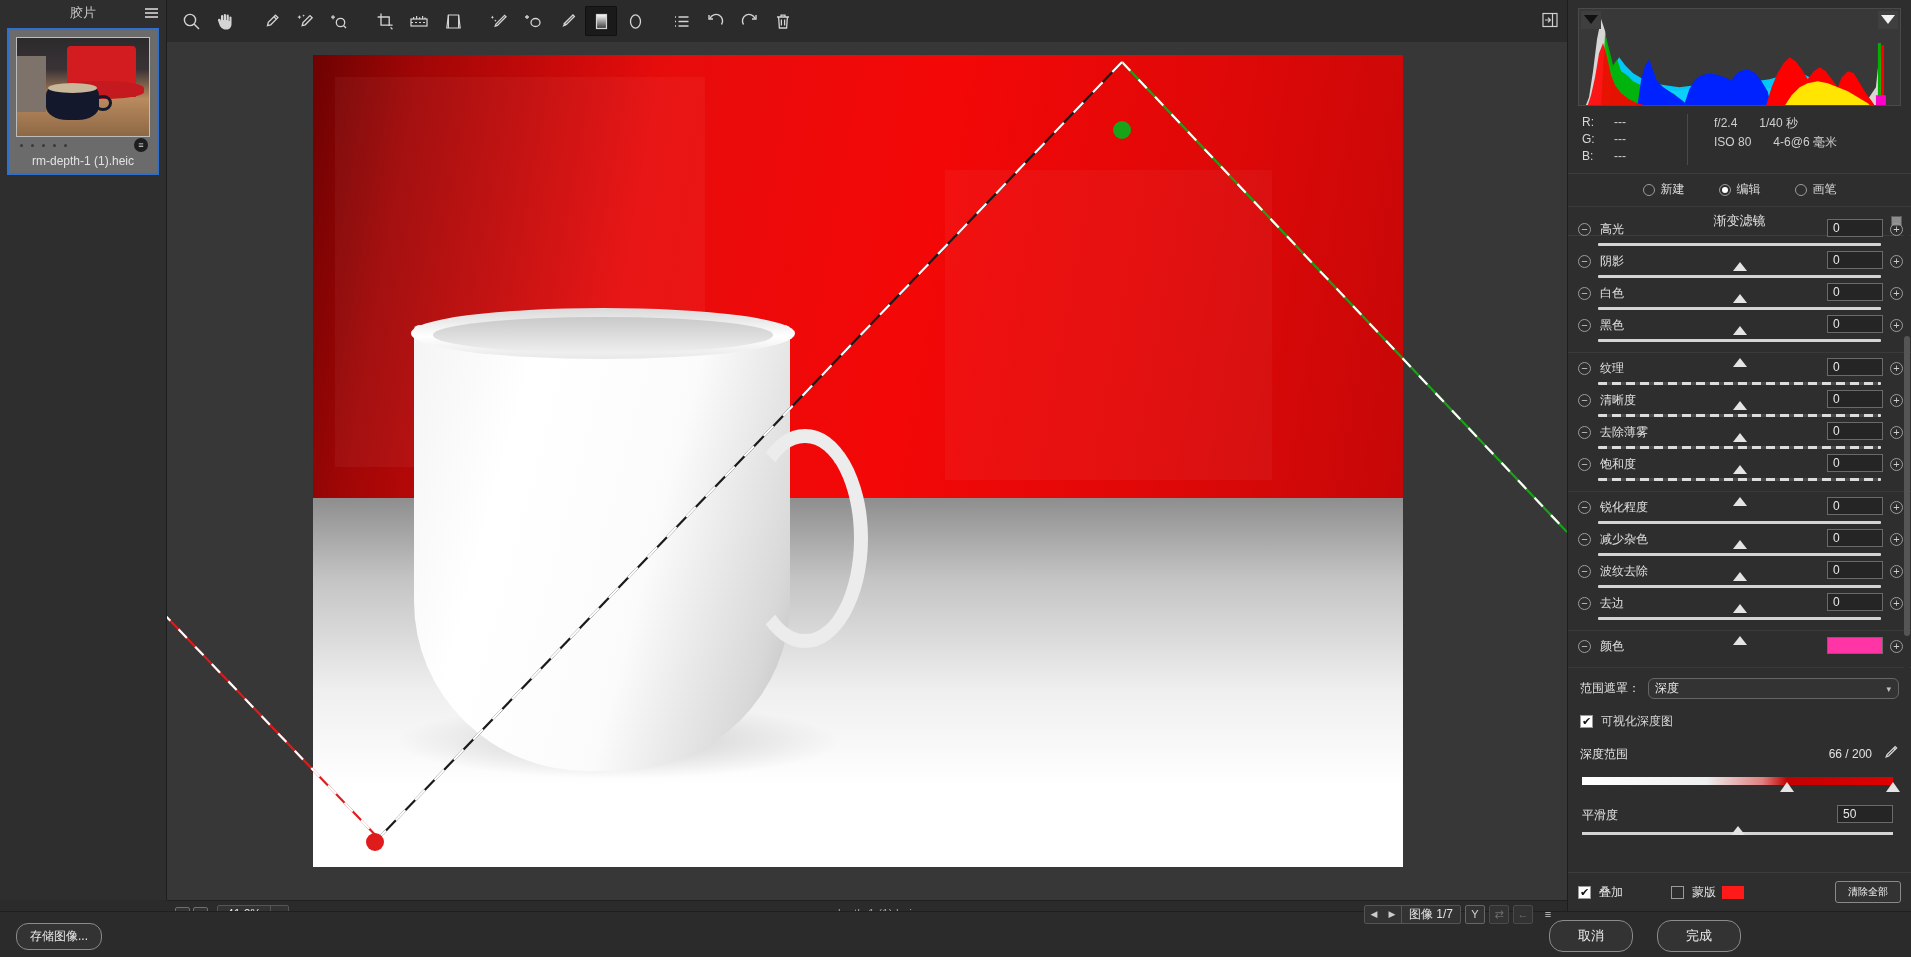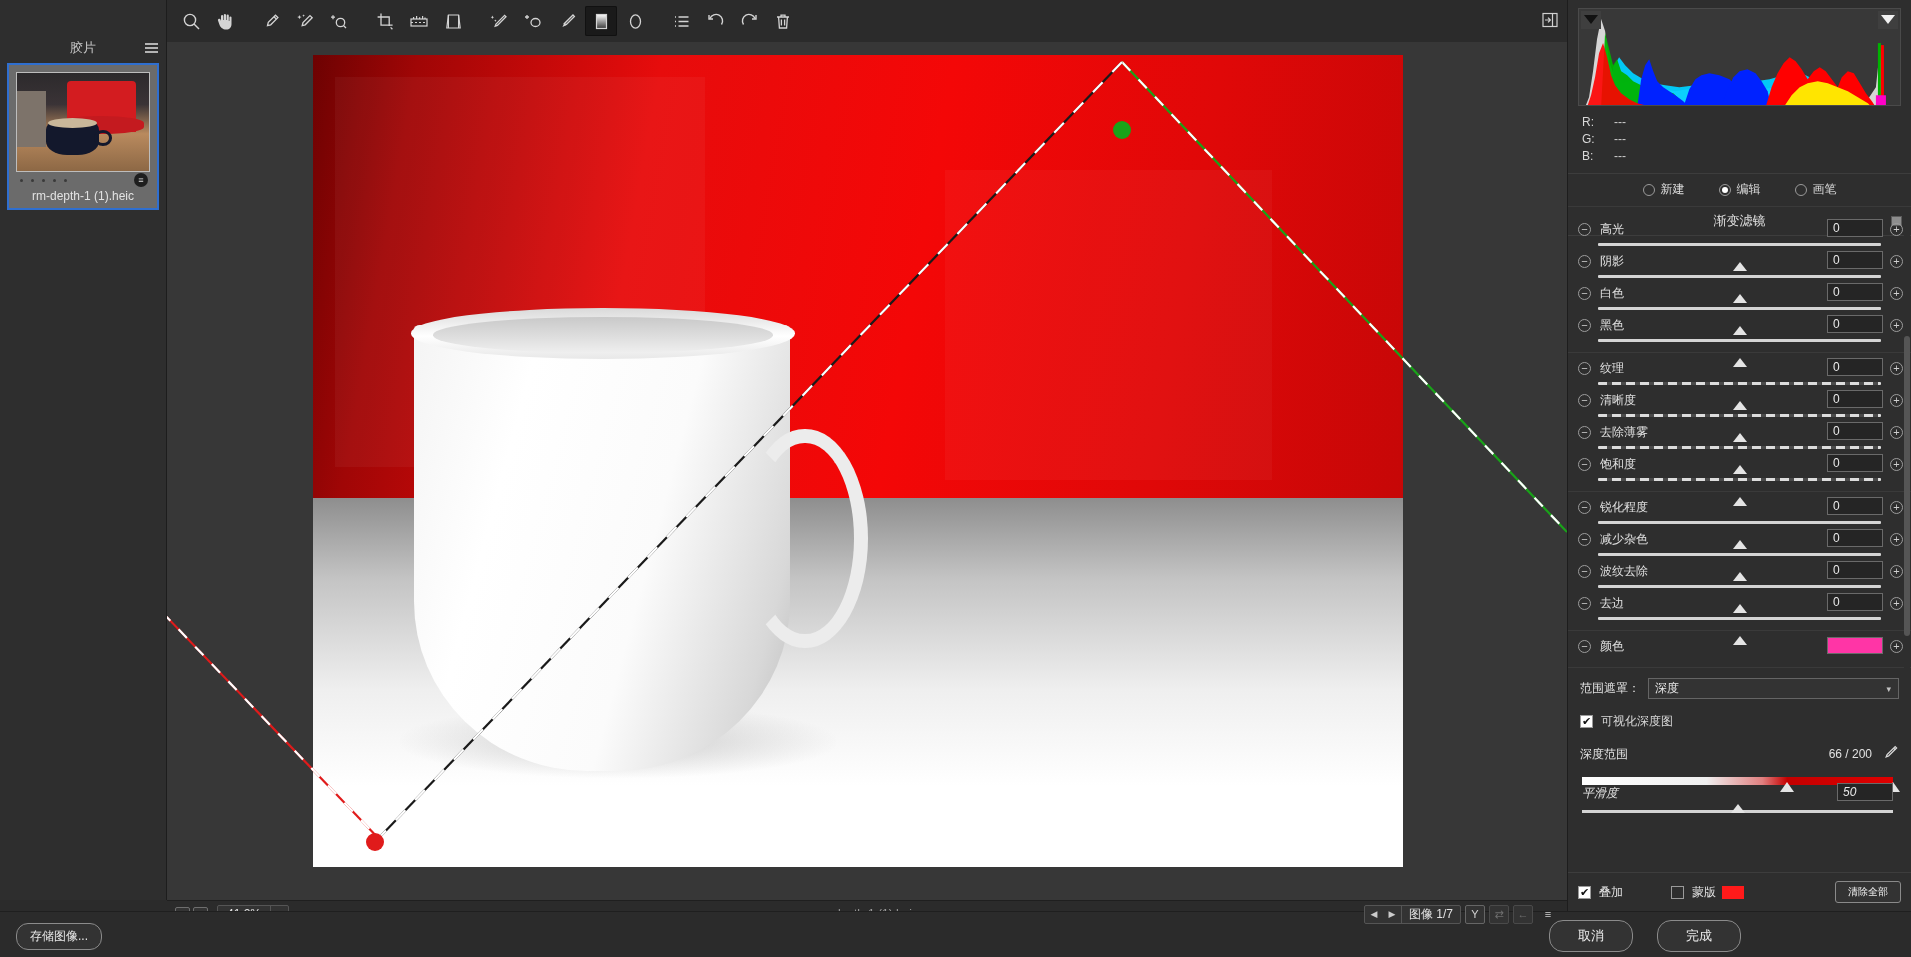--- a/index.html
+++ b/index.html
@@ -12,21 +12,21 @@
   }
   #app { position: relative; width: 1911px; height: 957px; background: #2b2b2b; }
 
   
   #filmstrip {
     position: absolute; left: 0; top: 0; width: 167px; height: 900px;
     background: #2e2e2e; border-right: 1px solid #1d1d1d;
   }
   #filmstrip-header {
     height: 25px; display: flex; align-items: center; justify-content: center;
-    position: relative; font-size: 13px; color: #c9c9c9; margin-top: 35px;
+    position: relative; font-size: 13px; color: #c9c9c9;
   }
   #filmstrip-menu-icon {
     position: absolute; right: 8px; top: 8px; width: 13px; height: 10px;
     display: flex; flex-direction: column; justify-content: space-between;
   }
   #filmstrip-menu-icon i { display: block; height: 2px; background: #b4b4b4; }
   .thumb-card {
     margin: 3px 7px; border: 2px solid #2f6fd0; background: #6b6b6b;
     padding: 7px 7px 3px 7px;
   }
@@ -284,41 +284,41 @@
     background: #ff35a6; border: 1px solid #6a6a6a;
   }
 
   
   #range-block { padding: 10px 12px 4px 12px; }
   .rm-row { display: flex; align-items: center; margin-bottom: 14px; }
   .rm-label { font-size: 12px; color: #e0e0e0; width: 68px; }
   .rm-select {
     flex: 1; height: 21px; border: 1px solid #656565; background: #333;
     display: flex; align-items: center; padding: 0 6px; font-size: 12px;
-    color: #e6e6e6; position: relative; border-radius: 0;
+    color: #e6e6e6; position: relative; border-radius: 6px;
   }
   .rm-select .caret { position: absolute; right: 7px; font-size: 9px; color: #c3c3c3; }
   .check {
     width: 13px; height: 13px; border: 1px solid #9a9a9a; background: #fff;
     display: flex; align-items: center; justify-content: center;
     color: #111; font-size: 11px; line-height: 11px; margin-right: 8px;
   }
   .check.off { background: #2e2e2e; color: transparent; }
   .depth-head { display: flex; align-items: center; font-size: 12px; color: #e2e2e2; }
   .depth-head .val { margin-left: auto; margin-right: 10px; }
   #depth-track {
     position: relative; height: 8px; margin: 13px 6px 0 2px;
     background: linear-gradient(to right, #ffffff 0%, #efefef 40%, #e08080 58%, #c40000 66%, #e00000 100%);
   }
   .dthumb {
     position: absolute; top: 5px; width: 0; height: 0;
     border-left: 7px solid transparent; border-right: 7px solid transparent;
     border-bottom: 10px solid #e4e4e4; margin-left: -7px;
   }
-  #smooth-row { position: relative; height: 34px; font-style: italic; }
+  #smooth-row { margin-top: 22px; position: relative; height: 34px; }
   #smooth-label { position: absolute; left: 2px; top: 0; font-size: 12px; color:#e2e2e2; }
   #smooth-value {
     position: absolute; right: 6px; top: -2px; width: 56px; height: 18px;
     border: 1px solid #6a6a6a; background: #252525; color: #e9e9e9;
     font-size: 12px; line-height: 16px; padding-left: 5px;
   }
   #smooth-track { position: absolute; left: 2px; right: 6px; top: 25px; height: 3px; background: #d4d4d4; }
 
   #panel-footer {
     position: absolute; left: 0; right: 0; bottom: 0; height: 39px;
@@ -583,20 +583,30 @@
           </div>
         <div class="rgb-row">
             <b>G:</b>
             <span>---</span>
           </div>
         <div class="rgb-row">
             <b>B:</b>
             <span>---</span>
           </div>
       </div>
+      <div id="exif-col">
+        <div class="exif-line">
+          <span>f/2.4</span>
+          <span>1/40 秒</span>
+        </div>
+        <div class="exif-line">
+          <span>ISO 80</span>
+          <span>4-6@6 毫米</span>
+        </div>
+      </div>
     </div>
 
     <div id="mode-row">
       <div class="radio-item">
         <span class="radio"></span>
         <span>新建</span>
       </div>
       <div class="radio-item">
         <span class="radio on"></span>
         <span>编辑</span>

